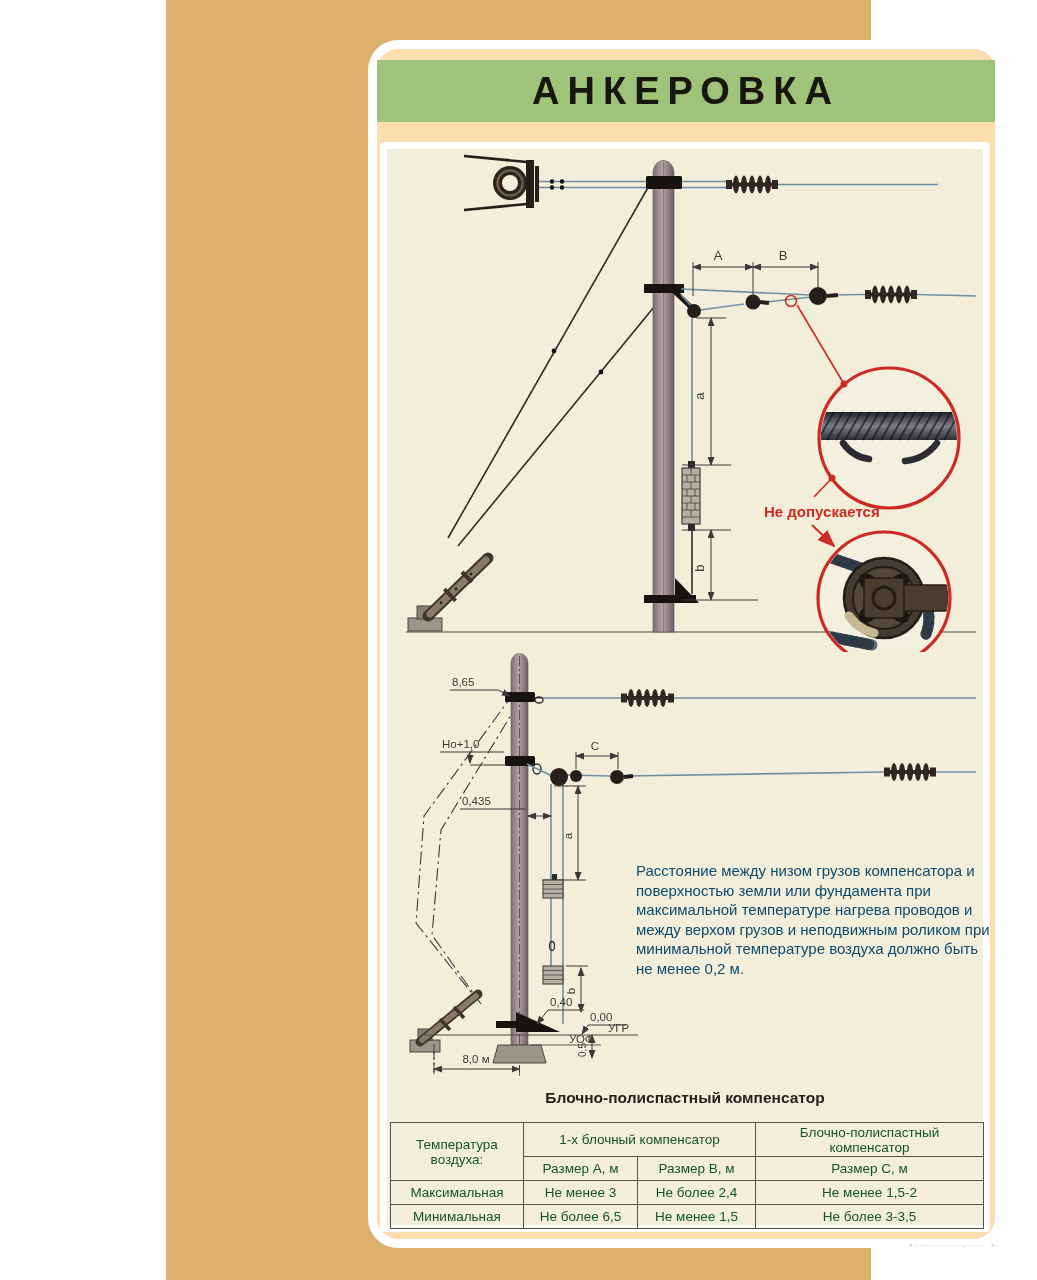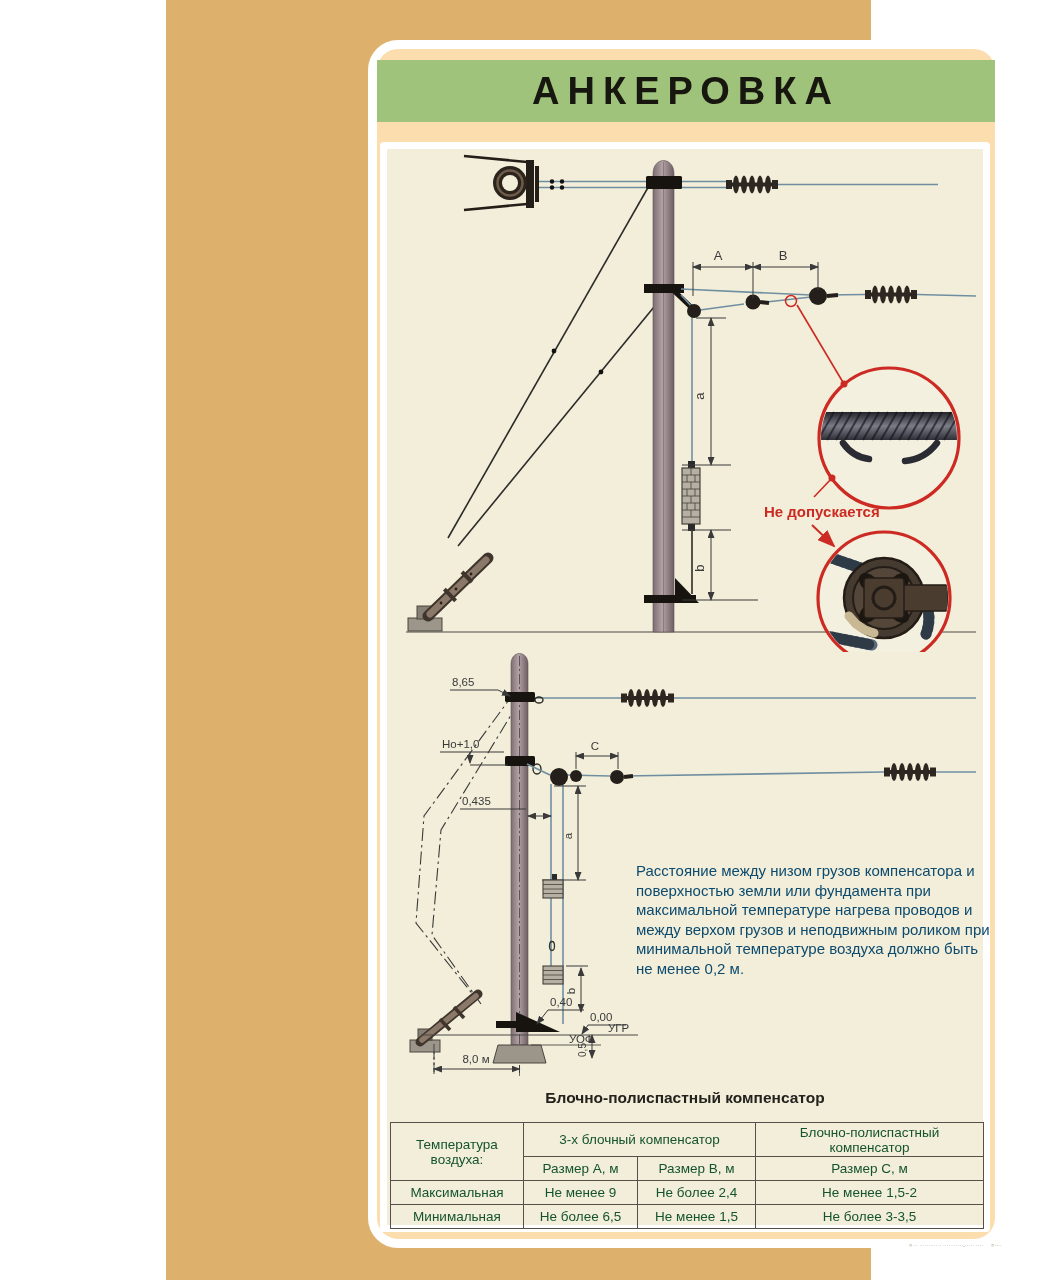--- a/index.html
+++ b/index.html
@@ -398,31 +398,31 @@
   <table class="spec">
     <colgroup>
           <col style="width:133px">
           <col style="width:114px">
           <col style="width:118px">
           <col style="width:228px">
         </colgroup>
     <tbody>
       <tr style="height:34px">
         <td rowspan="2">Температура воздуха:</td>
-        <td colspan="2">3-х блочный компенсатор</td>
+        <td colspan="2">1-х блочный компенсатор</td>
         <td>Блочно-полиспастный компенсатор</td>
       </tr>
       <tr style="height:24px">
         <td>Размер А, м</td>
         <td>Размер В, м</td>
         <td>Размер С, м</td>
       </tr>
       <tr style="height:24px">
         <td>Максимальная</td>
-        <td>Не менее 9</td>
+        <td>Не менее 3</td>
         <td>Не более 2,4</td>
         <td>Не менее 1,5-2</td>
       </tr>
       <tr style="height:24px">
         <td>Минимальная</td>
         <td>Не более 6,5</td>
         <td>Не менее 1,5</td>
         <td>Не более 3-3,5</td>
       </tr>
     </tbody>

